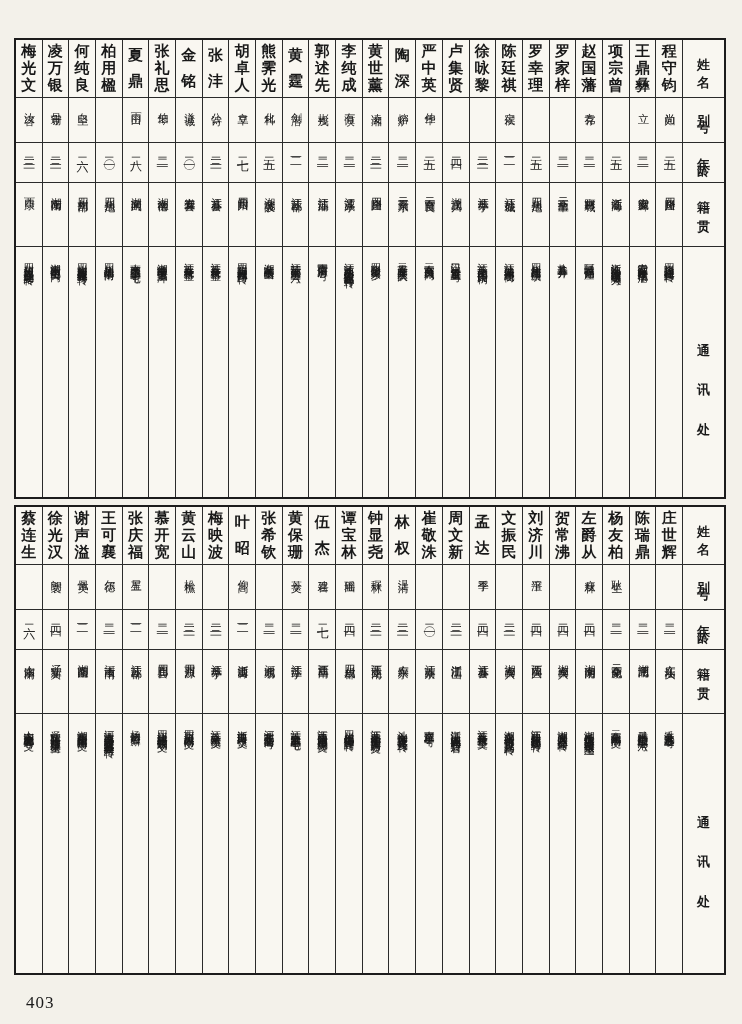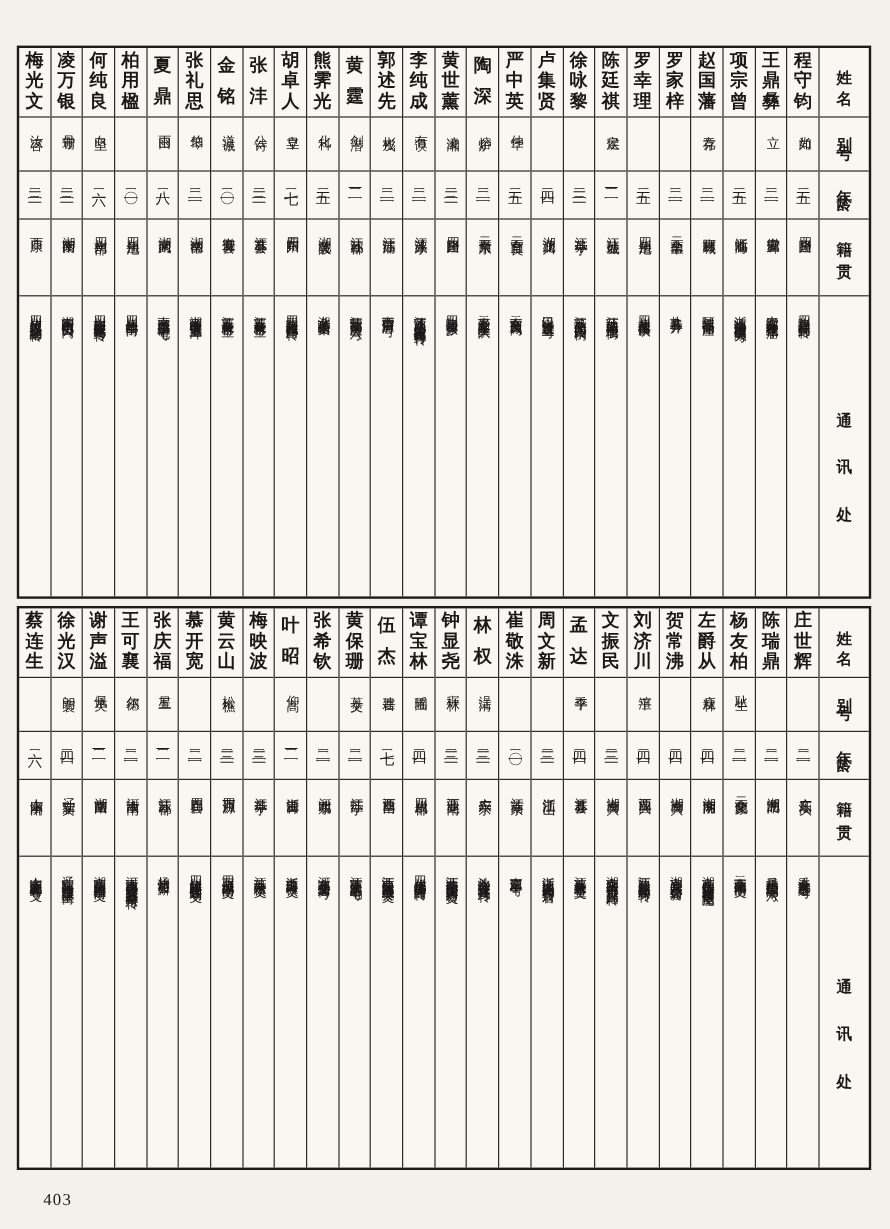--- a/index.html
+++ b/index.html
@@ -78,22 +78,22 @@
   .col.hdr .cell.alias  .vtxt { letter-spacing:7px;  margin-top:6px; }
   .col.hdr .cell.age    .vtxt { letter-spacing:5px;  margin-top:5px; }
   .col.hdr .cell.native .vtxt { letter-spacing:19px; margin-top:8px; }
   .col.hdr .cell.addr   { align-items:center; }
   .col.hdr .cell.addr   .vtxt { letter-spacing:40px; transform:translateY(20px); margin-top:0; }
   
   .col.hdr .cell.name { flex-direction:row; justify-content:center; align-items:flex-start; }
 
   .page-number {
     position:absolute;
-    left:36px; top:993px;
-    font-size:14px;
+    left:26px; top:993px;
+    font-size:17px;
     letter-spacing:1px;
   }
 </style>
 </head>
 <body>
 
 <div class="page">
 
   <div class="reg-table top">
     <div class="col hdr">

